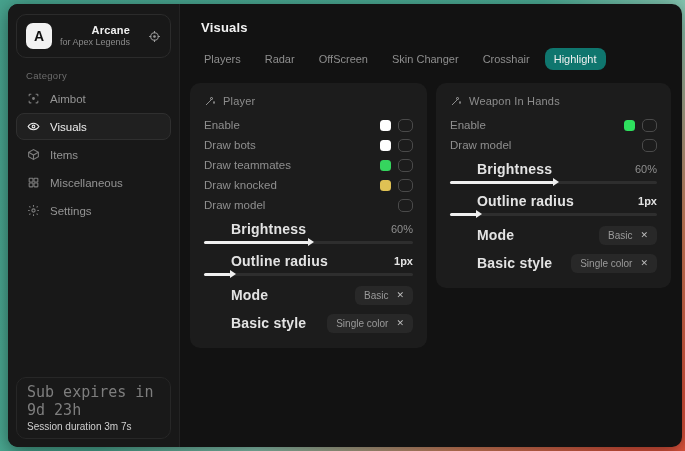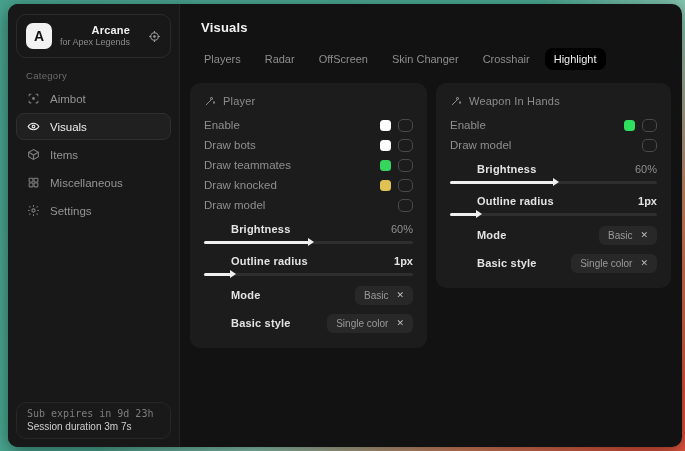--- a/index.html
+++ b/index.html
@@ -30,48 +30,48 @@
   .nav-item { display:flex; align-items:center; gap:10px; height:27px;
     margin:0 8px; padding:0 10px; border:1px solid transparent; border-radius:8px;
     font-size:11.5px; color:#949494; cursor:pointer; }
   .nav-item svg { flex-shrink:0; color:#7d7d7d; }
   .nav-item.active { background:#202020; border-color:#2f2f2f; color:#ededed; }
   .nav-item.active svg { color:#e8e8e8; }
 
   .status-card { position:absolute; left:8px; right:8px; bottom:8px;
     border:1px solid #272727; border-radius:10px; background:#191919;
     padding:5px 10px 6px 10px; }
-  .status-line1 { font-family:"DejaVu Sans Mono", monospace; font-size:10px;
+  .status-line1 { font-family:"DejaVu Sans Mono", monospace; font-size:15px;
     color:#7e7e7e; margin-bottom:2px; }
   .status-line2 { font-size:10px; color:#cfcfcf; }
 
   
   .main { flex:1; padding:16px 0 0 10px; }
   .page-title { font-size:13px; font-weight:bold; color:#f2f2f2; margin-left:11px; letter-spacing:.2px; }
   .tabs { display:flex; align-items:center; gap:6px; margin-top:13px; margin-left:5px; }
   .tab { font-size:11px; color:#8e8e8e; padding:5px 9px; border-radius:8px; cursor:pointer; white-space:nowrap; }
-  .tab.active { background:#000000; color:#f0f0f0; }
+  .tab.active { background:#0f766e; color:#f0f0f0; }
 
   .panels { display:flex; gap:9px; margin-top:13px; align-items:flex-start; }
   .panel { background:#1c1c1c; border-radius:10px; padding:12px 14px 13px 14px; }
   .panel-1 { width:237px; }
   .panel-2 { width:235px; }
   .panel-head { display:flex; align-items:center; gap:7px; color:#8d8d8d;
     font-size:11px; margin-bottom:8px; letter-spacing:.2px; }
   .panel-head svg { color:#8d8d8d; }
 
   .row { display:flex; justify-content:space-between; align-items:center; height:20px;text-align:center; }
   .row-label { font-size:11.5px; color:#8f8f8f; }
   .controls { display:flex; align-items:center; gap:7px; }
   .swatch { width:11px; height:11px; border-radius:3.5px; cursor:pointer; }
   .checkbox { width:15px; height:13px; border:1.5px solid #4a4a4a; border-radius:5px;
     background:transparent; cursor:pointer; }
 
   .slider-head { height:16px; margin-top:6px; }
-  .slider-label { font-size:11px; font-weight:bold; color:#e3e3e3; letter-spacing:.2px;padding-left:27px; }
+  .slider-label { font-size:14px; font-weight:bold; color:#e3e3e3; letter-spacing:.2px;padding-left:27px; }
   .slider-value { font-size:11px; color:#8f8f8f; }
   .slider-value.bright { color:#e3e3e3; font-weight:bold; }
   .slider { position:relative; height:10px; display:flex; align-items:center; margin-bottom:2px; cursor:pointer; }
   .track { position:relative; height:3px; width:100%; background:#2e2e2e; border-radius:2px; }
   .fill { position:absolute; left:0; top:0; height:3px; background:#f0f0f0; border-radius:2px; }
   .fill::after { content:''; position:absolute; right:-5px; top:50%; transform:translateY(-50%);
     border-left:6px solid #f0f0f0; border-top:4px solid transparent; border-bottom:4px solid transparent; }
 
   .select-row { height:24px; margin-top:4px; }
   .tag { display:flex; align-items:center; gap:8px; background:#282828;

